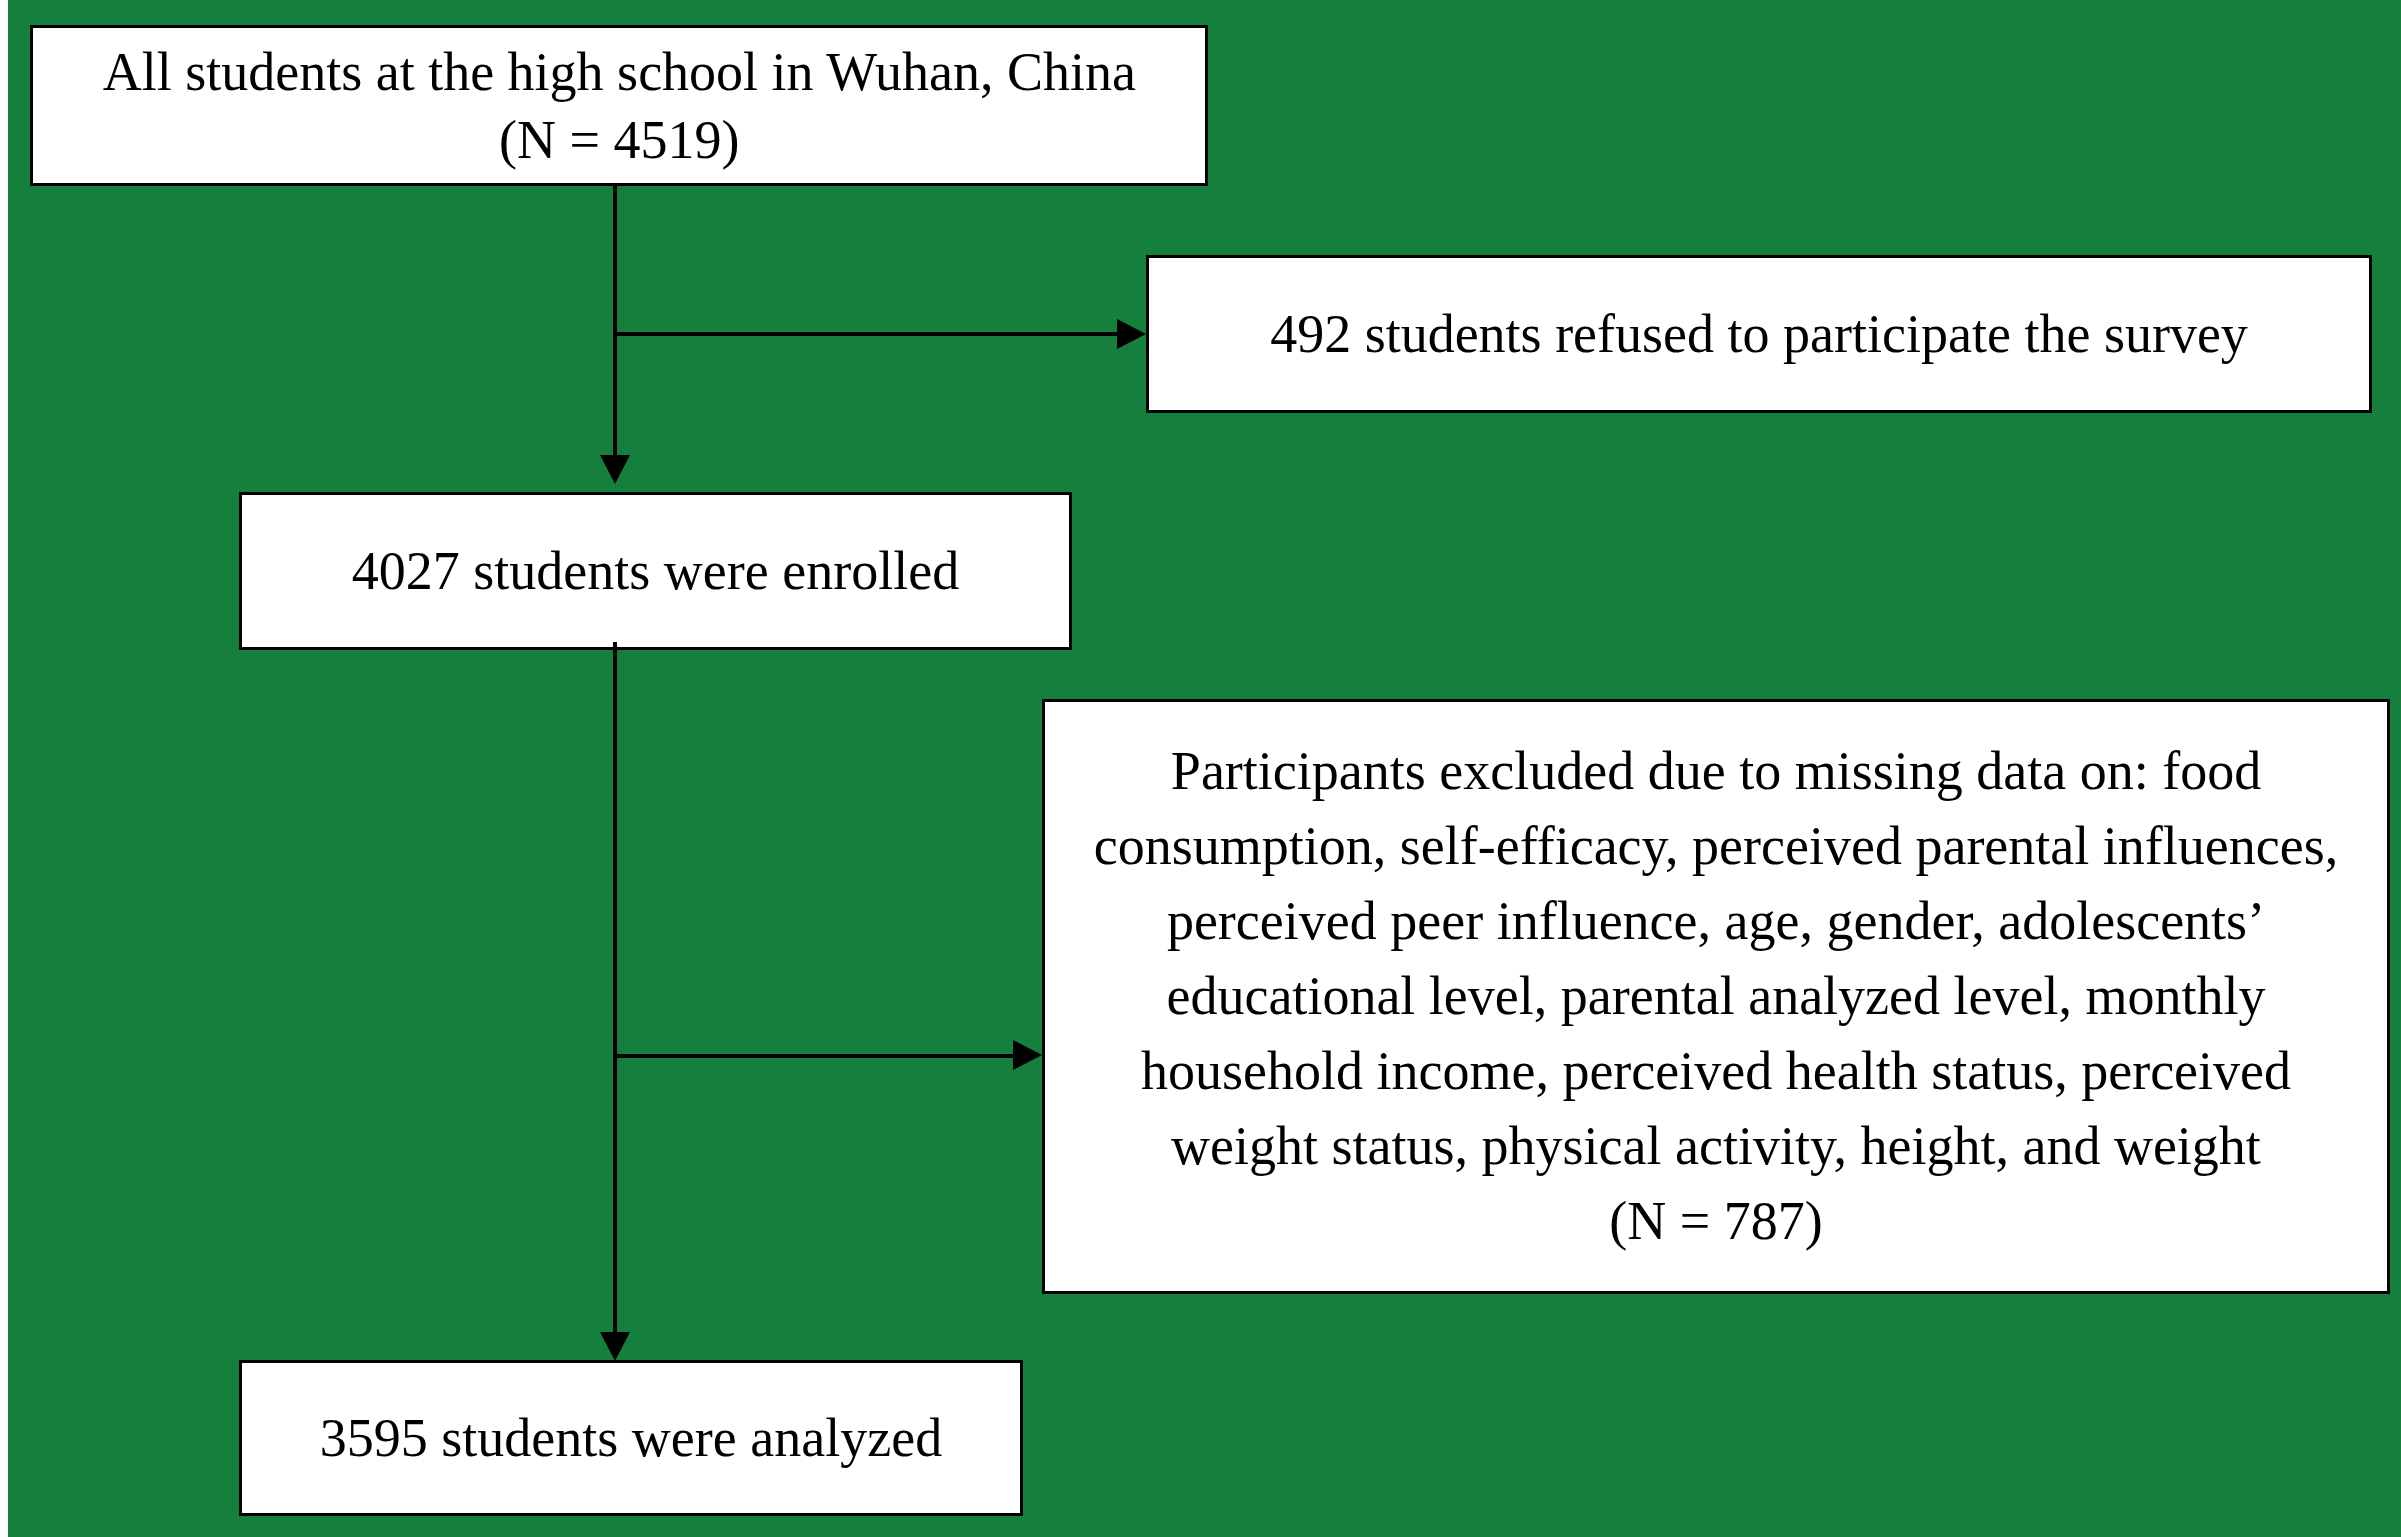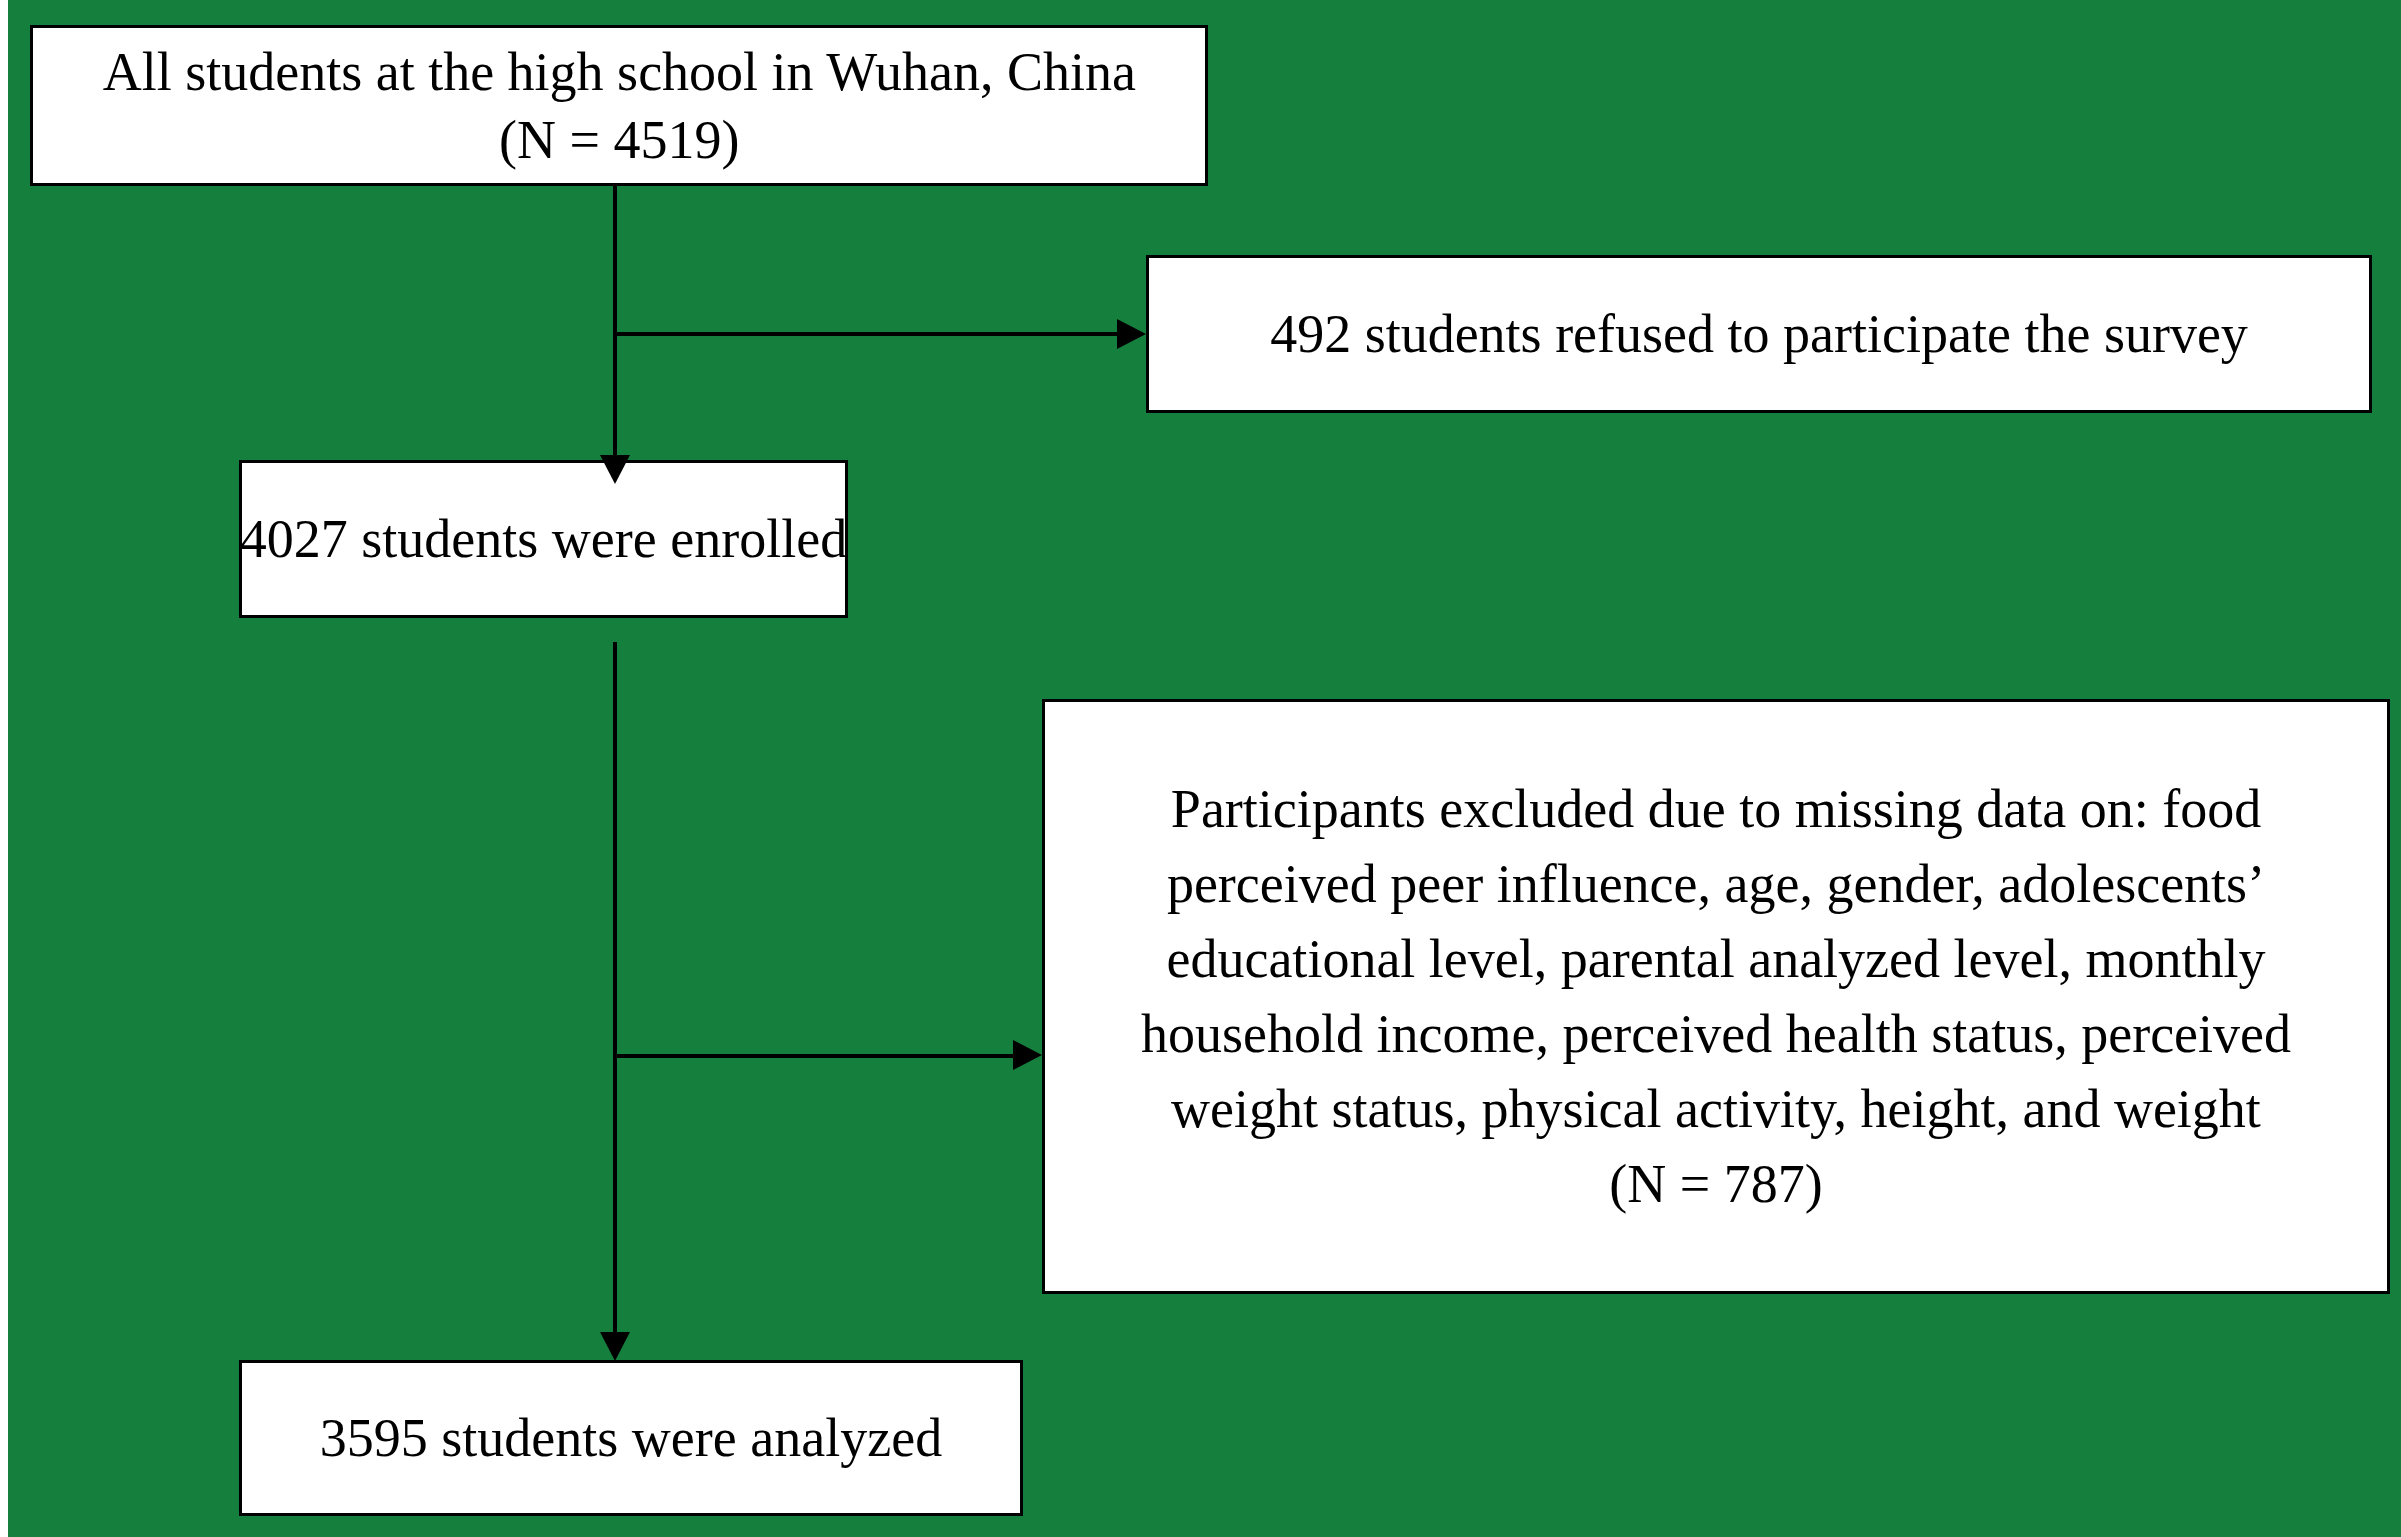--- a/index.html
+++ b/index.html
@@ -67,26 +67,27 @@
 
   <div class="node" style="left:22.3px; top:25px; width:1178px; height:161px;">
     <span class="txt">All students at the high school in Wuhan, China</span>
     <span class="txt">(N = 4519)</span>
   </div>
 
   <div class="node" style="left:1138px; top:255px; width:1226px; height:158px;">
     <span class="txt">492 students refused to participate the survey</span>
   </div>
 
-  <div class="node" style="left:231px; top:460px; width:609px; height:158px;">
+  <div class="node" style="left:231px; top:492px; width:833px; height:158px;">
     <span class="txt">4027 students were enrolled</span>
   </div>
 
   <div class="node node-excluded" style="left:1034px; top:699px; width:1348px; height:595px;">
     <span class="txt">Participants excluded due to missing data on: food</span>
+    <span class="txt">consumption, self-efficacy, perceived parental influences,</span>
     <span class="txt">perceived peer influence, age, gender, adolescents’</span>
     <span class="txt">educational level, parental analyzed level, monthly</span>
     <span class="txt">household income, perceived health status, perceived</span>
     <span class="txt">weight status, physical activity, height, and weight</span>
     <span class="txt">(N = 787)</span>
   </div>
 
   <div class="node" style="left:231px; top:1360px; width:784px; height:156px;">
     <span class="txt">3595 students were analyzed</span>
   </div>

